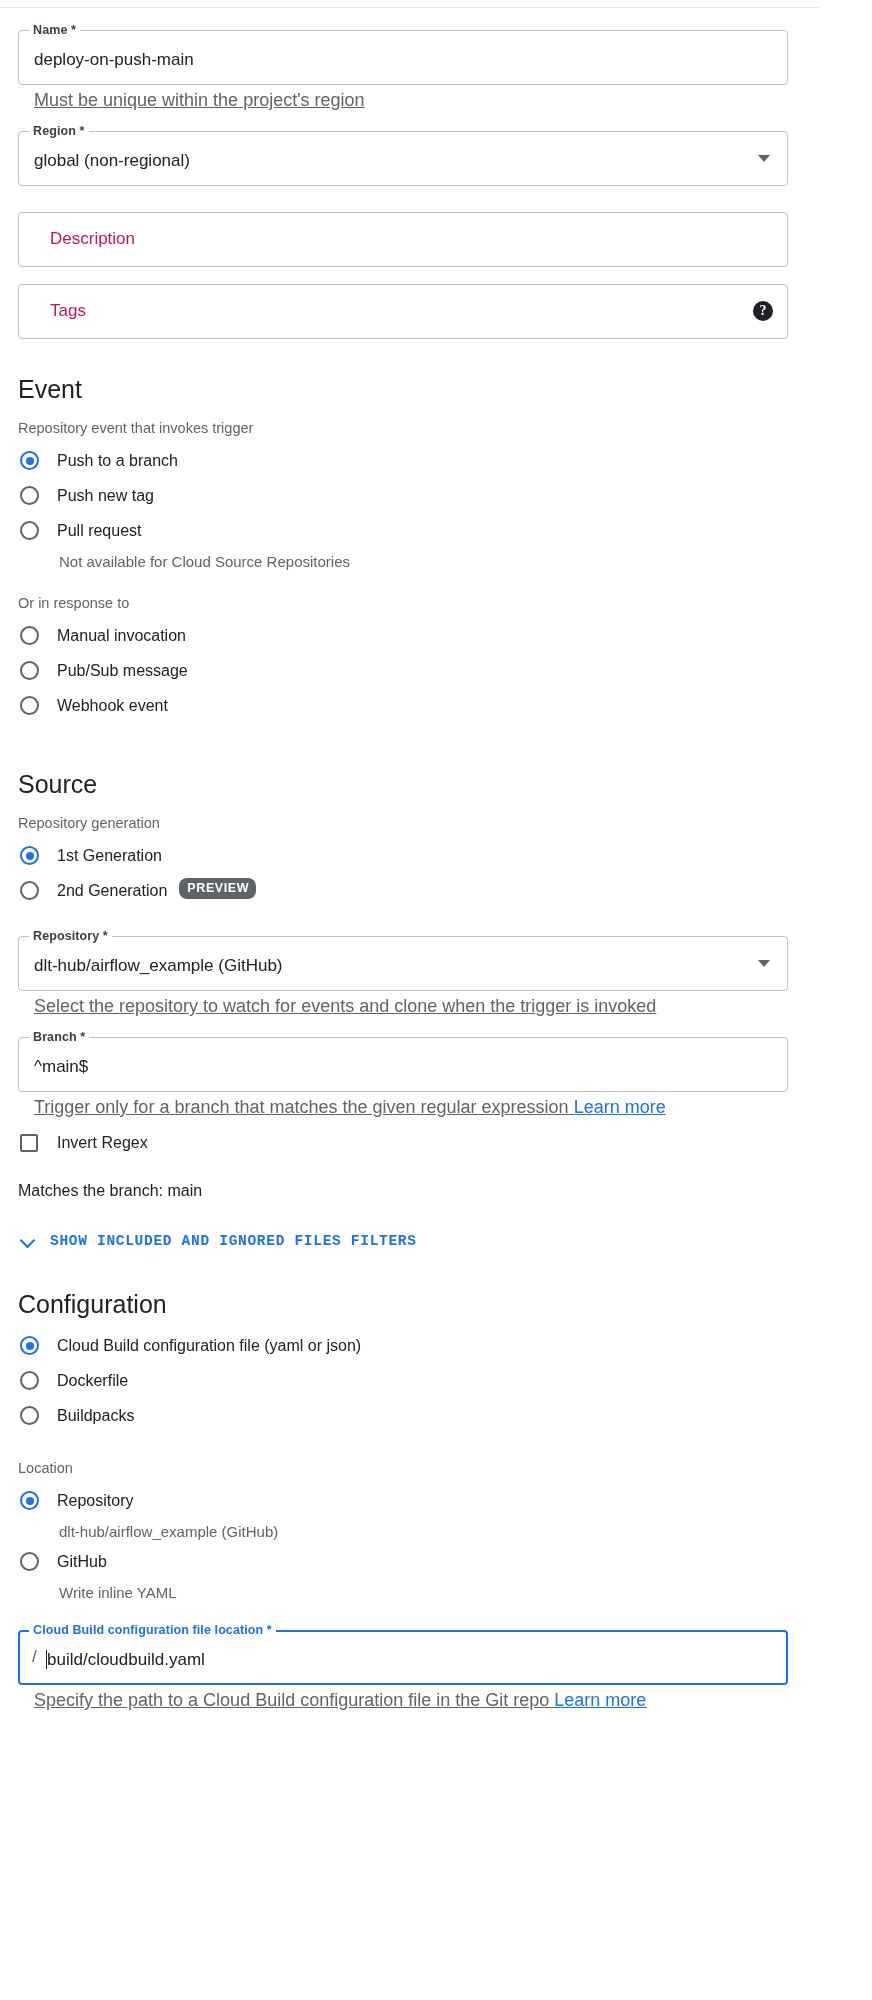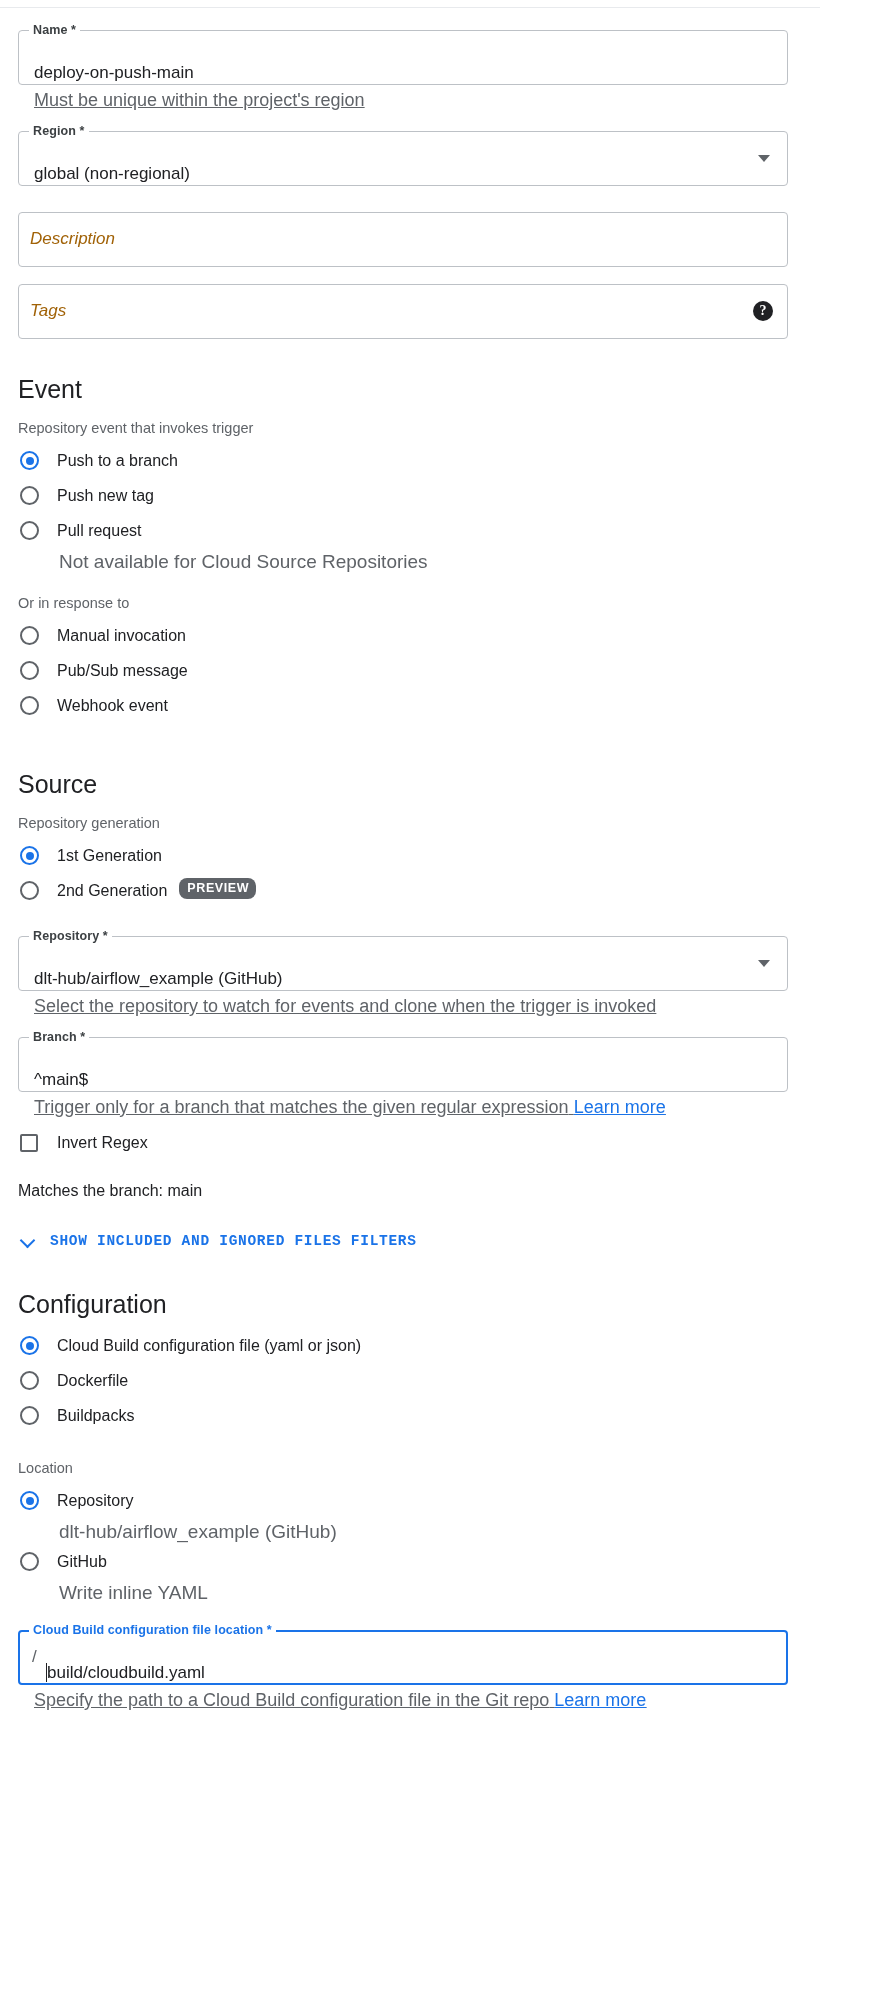--- a/index.html
+++ b/index.html
@@ -56,33 +56,32 @@
     color: #3c4043;
     font-weight: bold;
     letter-spacing: .1px;
   }
   .field.focused .legend {
     color: #1a73e8;
   }
   .field .value {
     position: absolute;
     left: 16px;
-    top: 32px;
+    top: 19px;
     font-size: 17px;
     line-height: 22px;
     color: #202124;
   }
   .field .placeholder {
     position: absolute;
-    left: 12px;
+    left: 32px;
     top: 16px;
     font-size: 17px;
     line-height: 22px;
-    color: #a16207;
-    font-style: italic;
+    color: #be185d;
   }
   .helper {
     font-size: 18px;
     line-height: 18px;
     color: #5f6368;
     margin: 6px 0 0 16px;
     text-decoration: underline;
   }
   .helper a {
     color: #1a73e8;
@@ -168,21 +167,21 @@
     width: 8px; height: 8px;
     border-radius: 50%;
     background: #1a73e8;
   }
   .radio-text {
     font-size: 16px;
     line-height: 25px;
     color: #202124;
   }
   .radio-sub {
-    font-size: 19px;
+    font-size: 15px;
     line-height: 18px;
     color: #5f6368;
     margin: 0 0 8px 41px;
   }
   .badge {
     display: inline-block;
     background: #5f6368;
     color: #fff;
     font-size: 12.5px;
     font-weight: bold;

